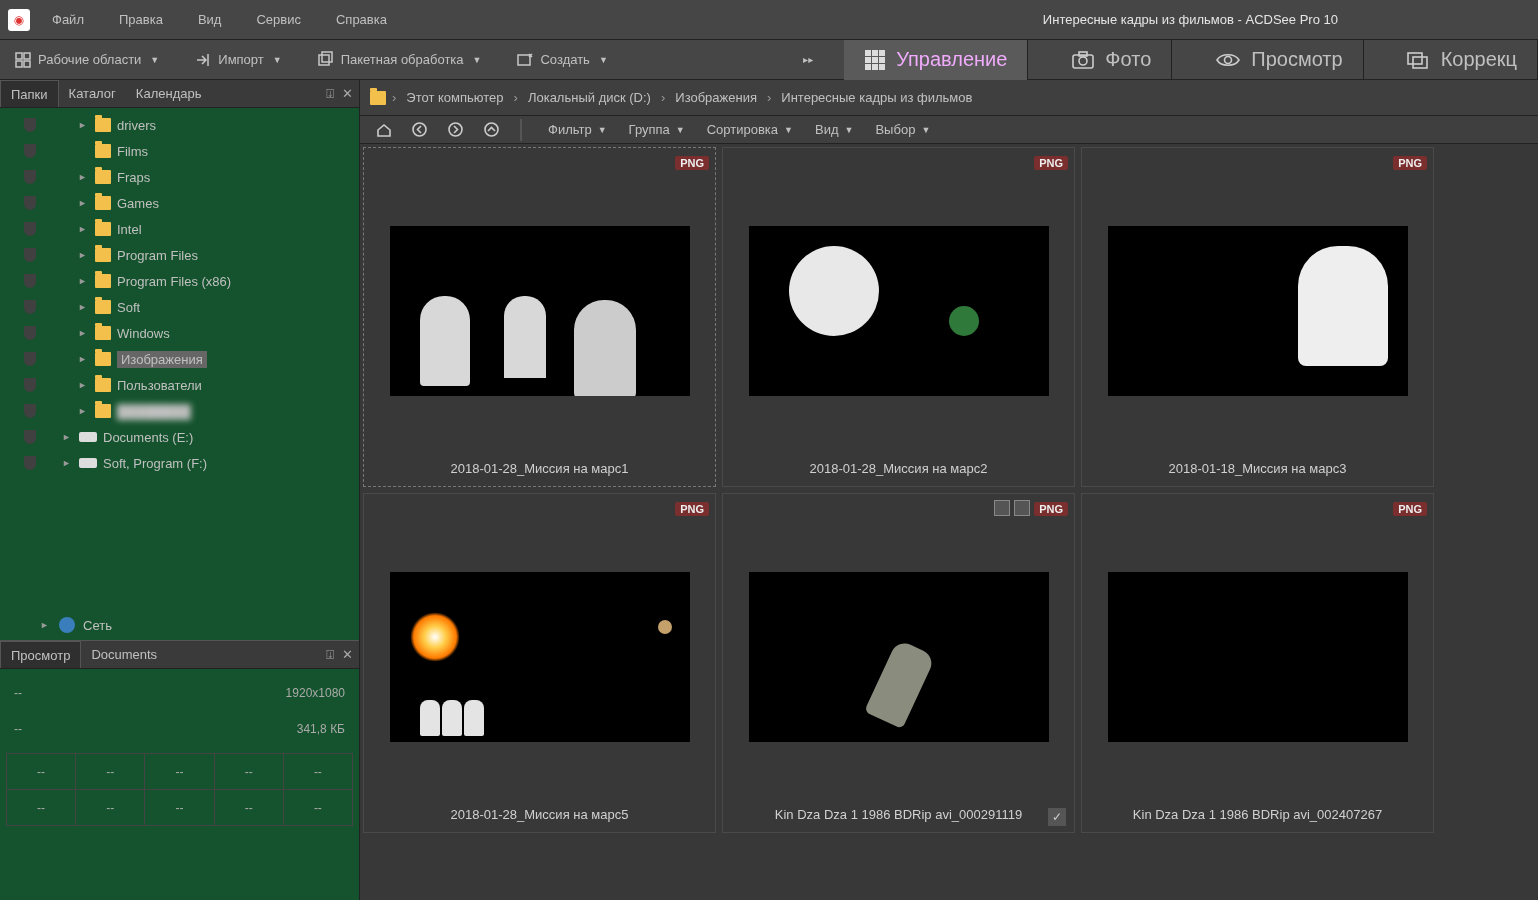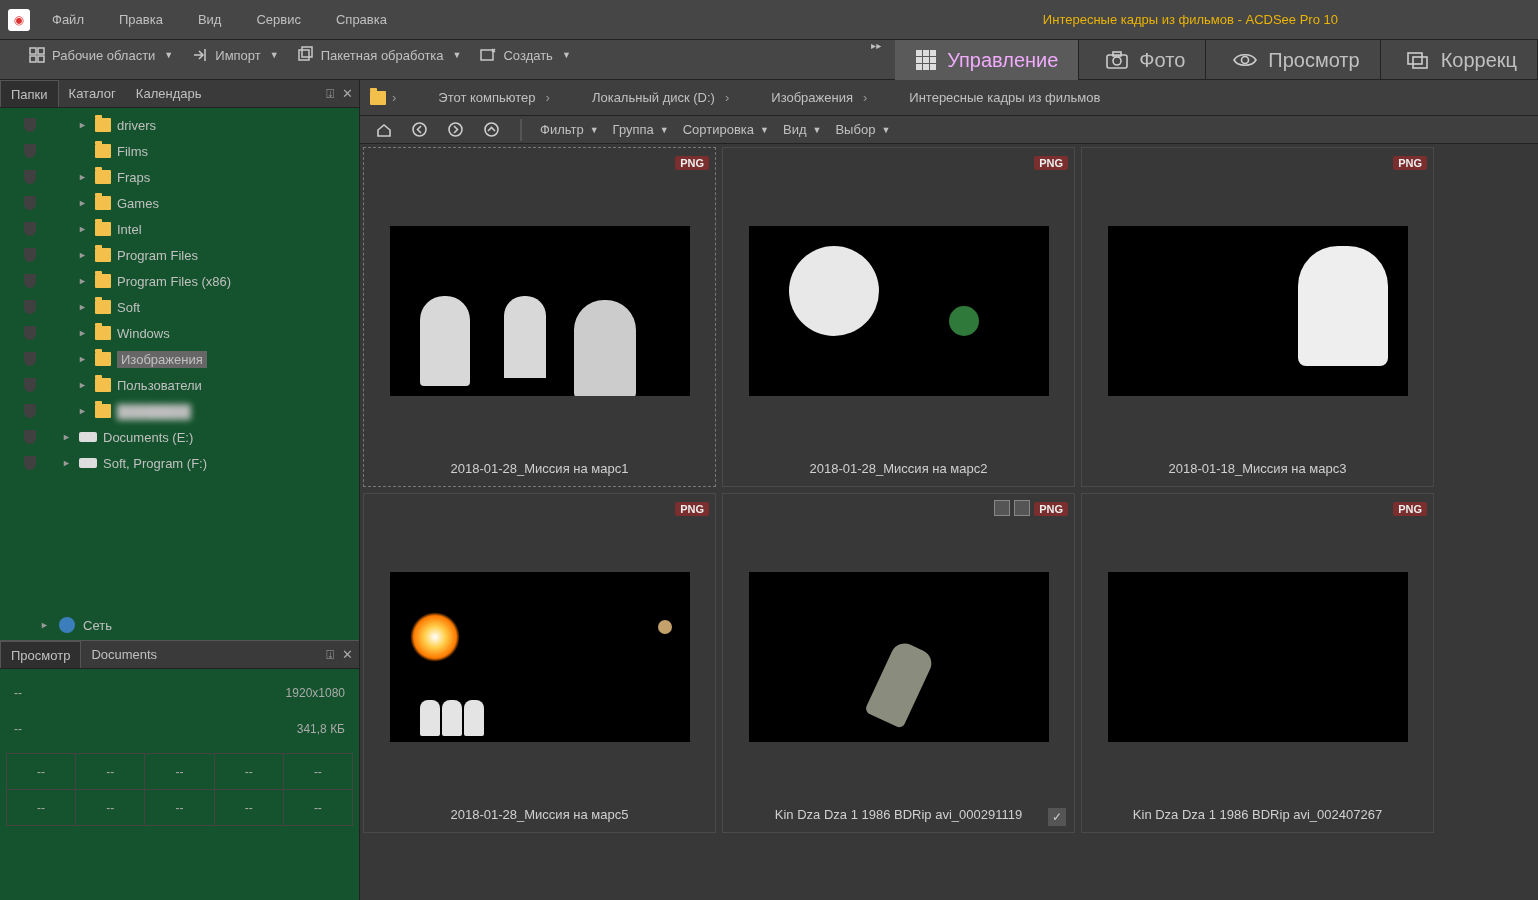--- a/index.html
+++ b/index.html
@@ -2,23 +2,23 @@
 <html><head>
 <meta charset="utf-8">
 <style>
 * { margin:0; padding:0; box-sizing:border-box; }
 body { width:1538px; height:900px; font-family:"Segoe UI",Arial,sans-serif; font-size:13px; background:#2f2f2f; color:#c0c0c0; overflow:hidden; }
 
 .topbar { height:40px; display:flex; align-items:center; background:#464646; border-bottom:1px solid #222; }
 .app-icon { width:22px; height:22px; margin:0 8px; background:#fff; border-radius:3px; display:flex; align-items:center; justify-content:center; color:#d33; font-size:12px; }
 .menu { display:flex;gap:7px; }
 .menu-item { padding:0 14px; height:40px; line-height:40px; cursor:default; }
-.window-title { margin-left:auto; margin-right:200px; color:#eab308; }
-
-.toolbar { height:40px; background:#464646; display:flex; gap:6px; padding-left:22px; border-bottom:1px solid #222; }
+.window-title { margin-left:auto; margin-right:200px; color:#e5e5e5; }
+
+.toolbar { height:40px; background:#464646; display:flex; align-items:center; gap:23px; padding-left:8px; border-bottom:1px solid #222; }
 .tb-group { display:flex; align-items:center; height:30px; padding:0 6px; cursor:default; gap:6px; }
 .tb-arrow { font-size:9px; margin-left:3px; }
 .svgicon { width:18px; height:18px; fill:none; stroke:#c8c8c8; stroke-width:1.5; }
 .tab-big { display:flex; align-items:center; height:40px; padding:0 20px; gap:10px; font-size:20px; color:#c0c0c0; border-right:1px solid #222; }
 .tab-big.active { background:#5a5a5a; color:#f0abfc; }
 .spacer-fill { flex:1; }
 
 .main { display:flex; height:820px; }
 .sidebar { width:360px; background:#14532d; display:flex; flex-direction:column; border-right:1px solid #222; }
 .sb-tabs { height:28px; display:flex; align-items:center; background:#3a3a3a; border-bottom:1px solid #222; }
@@ -42,26 +42,26 @@
 
 .preview-panel { height:260px; border-top:1px solid #555; }
 .pv-body { padding:6px; }
 .pv-grid { width:100%; border-collapse:collapse; }
 .pv-grid td { border:1px solid #444; height:36px; text-align:center; color:#aaa; font-size:12px; }
 .pv-grid td.kv-l { width:60px; text-align:left; padding-left:8px; border:none; }
 .pv-grid td.kv-r { text-align:right; padding-right:8px; border:none; }
 
 .content { flex:1; display:flex; flex-direction:column; background:#383838; }
 .crumb { height:36px; display:flex; align-items:center; padding:0 10px; gap:6px; background:#3f3f3f; border-bottom:1px solid #222; }
-.crumb .seg { padding:0 4px;margin-left:32px; }
+.crumb .seg { padding:0 4px; }
 .crumb .chev { color:#999; }
 .viewbar { height:28px; display:flex; align-items:center; gap:14px; padding:0 12px; background:#3f3f3f; border-bottom:1px solid #222; font-size:13px; }
 .navico { width:22px; height:22px; display:inline-flex; align-items:center; justify-content:center; }
 .navico svg { width:15px; height:15px; stroke:#ccc; fill:none; stroke-width:1.6; }
-.vb-item { display:flex; align-items:center; gap:3px; }
+.vb-item { display:flex; align-items:center; gap:3px;margin-left:8px; }
 .gallery { flex:1; overflow:auto; padding:3px; display:grid; grid-template-columns:repeat(3,353px); gap:6px; align-content:start; }
 .thumb-cell { border:1px solid #4a4a4a; background:#383838; height:340px; display:flex; flex-direction:column; }
 .thumb-cell.first { border:1px dashed #777; }
 .thumb-badge-row { height:22px; display:flex; justify-content:flex-end; align-items:flex-end; gap:4px; padding-right:6px; }
 .badge { background:#7a2e2e; color:#eee; font-size:11px; padding:1px 5px; border-radius:2px; font-weight:600; }
 .mini-ico { width:16px; height:16px; background:#555; border:1px solid #888; }
 .thumb-img { flex:1; display:flex; align-items:center; justify-content:center; }
 .thumb-img .ph { width:300px; height:170px; background:#000; position:relative; overflow:hidden; }
 .caption { text-align:center; padding:10px 4px 10px; font-size:13px; color:#d0d0d0; }
 

